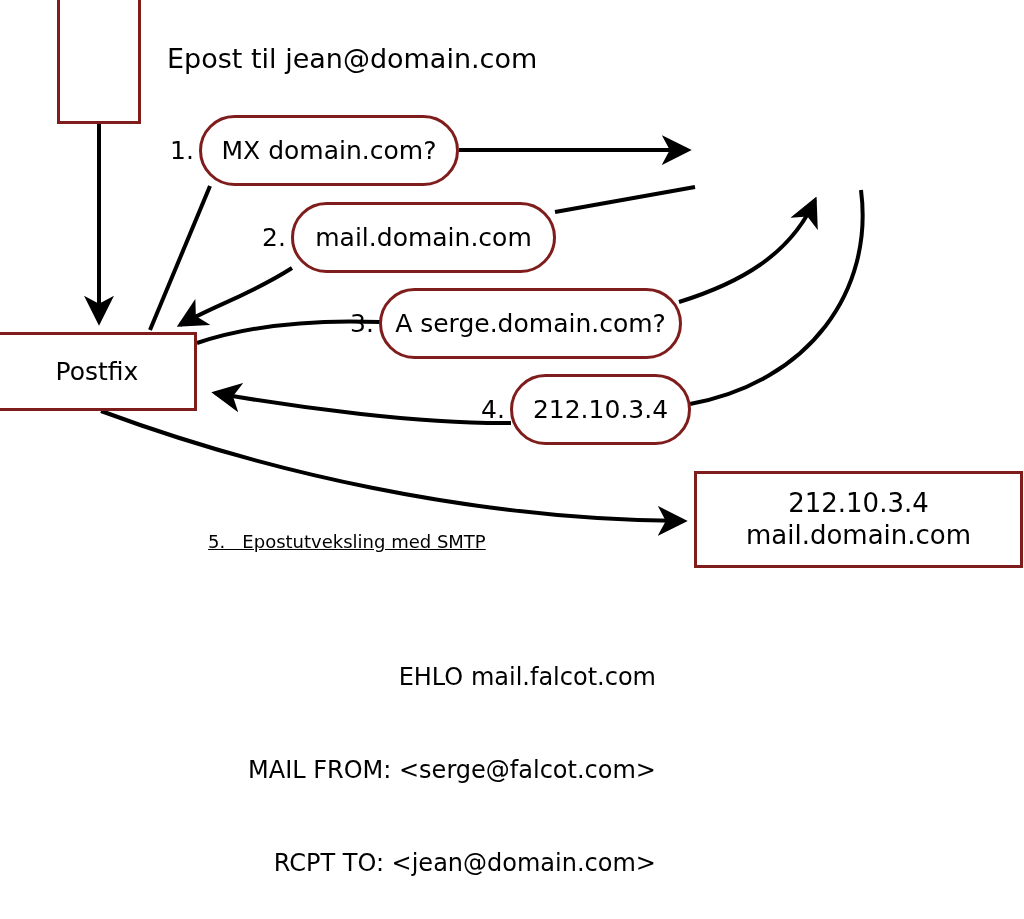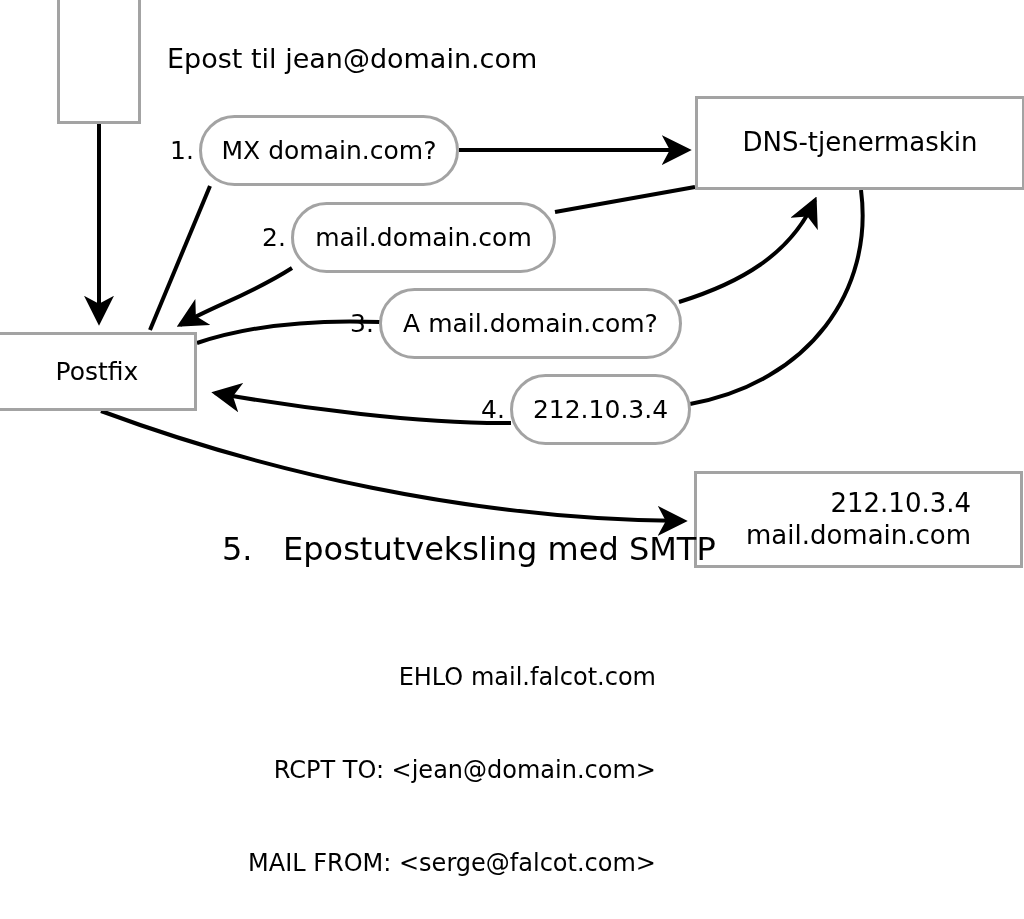--- a/index.html
+++ b/index.html
@@ -23,25 +23,25 @@
     position: absolute;
     left: 0;
     top: 0;
     width: 1024px;
     height: 919px;
   }
   .node {
     position: absolute;
     box-sizing: border-box;
     background: #ffffff;
-    border: 3px solid #a3a3a3;
+    border: 3px solid #7f1d1d;
     display: flex;
     align-items: center;
     justify-content: center;
-    text-align: right;
+    text-align: center;
     line-height: 1.2;
   }
   .rect { border-radius: 0; }
   .pill { border-radius: 999px; }
   .node-label { white-space: pre; }
 
   #node-client      { left: 57px;  top: -4px;  width: 84px;  height: 128px; }
   #node-postfix     { left: -3px;  top: 332px; width: 200px; height: 79px;  font-size: 25px; }
   #node-dns         { left: 695px; top: 96px;  width: 330px; height: 94px;  font-size: 26px; }
   #node-mailserver  { left: 694px; top: 471px; width: 329px; height: 97px;  font-size: 26px; }
@@ -65,22 +65,23 @@
   .free-text {
     position: absolute;
     white-space: pre;
     line-height: 1;
   }
   #text-epost-til {
     left: 167px; top: 45px;
     font-size: 27px;
   }
   #text-step5 {
-    left: 222px; top: 533px;
-    font-size: 32px;
+    left: 208px; top: 533px;
+    font-size: 18px;
+    text-decoration: underline;
   }
   #smtp-block {
     left: 248px; top: 600px;
     font-size: 24px;
     line-height: 31px;
   }
   #smtp-block .smtp-line { white-space: pre; min-height: 31px; text-align: right; }
 </style>
 </head>
 <body>
@@ -116,59 +117,56 @@
   </svg>
 
   <div class="node rect" id="node-client">
     <span class="node-label"></span>
   </div>
 
   <div class="node rect" id="node-postfix">
     <span class="node-label">Postfix</span>
   </div>
 
-  <div class="node rect" id="node-dns">
-    <span class="node-label">DNS-tjenermaskin</span>
-  </div>
 
   <div class="node rect" id="node-mailserver">
     <span>
       <span class="node-label">212.10.3.4</span><br>
       <span class="node-label">mail.domain.com</span>
     </span>
   </div>
 
   <div class="node pill" id="node-mx">
     <span class="node-label">MX domain.com?</span>
   </div>
 
   <div class="node pill" id="node-mailhost">
     <span class="node-label">mail.domain.com</span>
   </div>
 
   <div class="node pill" id="node-a-query">
-    <span class="node-label">A mail.domain.com?</span>
+    <span class="node-label">A serge.domain.com?</span>
   </div>
 
   <div class="node pill" id="node-ipresult">
     <span class="node-label">212.10.3.4</span>
   </div>
 
   <span class="step-num" id="step-1">1.</span>
   <span class="step-num" id="step-2">2.</span>
   <span class="step-num" id="step-3">3.</span>
   <span class="step-num" id="step-4">4.</span>
 
   <div class="free-text" id="text-epost-til">Epost til jean@domain.com</div>
   <div class="free-text" id="text-step5">5.   Epostutveksling med SMTP</div>
 
   <div class="free-text" id="smtp-block">
     <div class="smtp-line">EHLO mail.falcot.com</div>
+    <div class="smtp-line">MAIL FROM: &lt;serge@falcot.com&gt;</div>
     <div class="smtp-line">RCPT TO: &lt;jean@domain.com&gt;</div>
-    <div class="smtp-line">MAIL FROM: &lt;serge@falcot.com&gt;</div>
     
     
     
     
     
     
     
   </div>
 
 </div>

